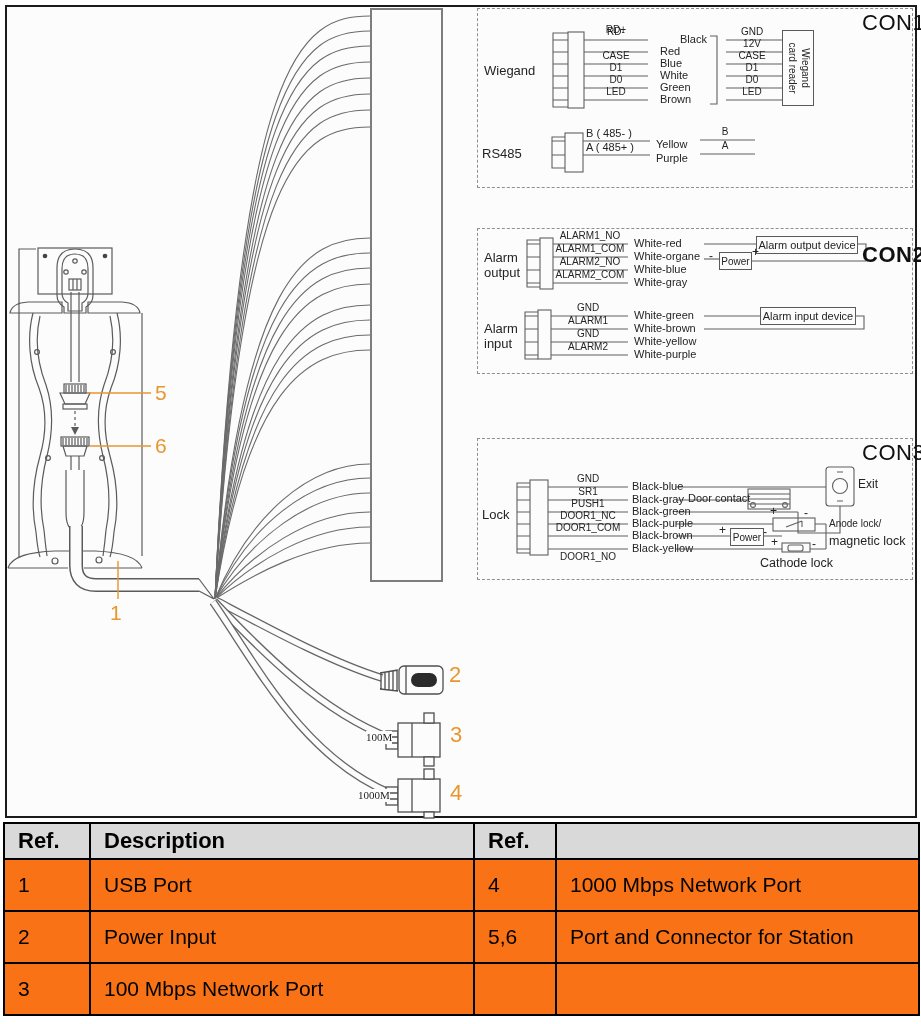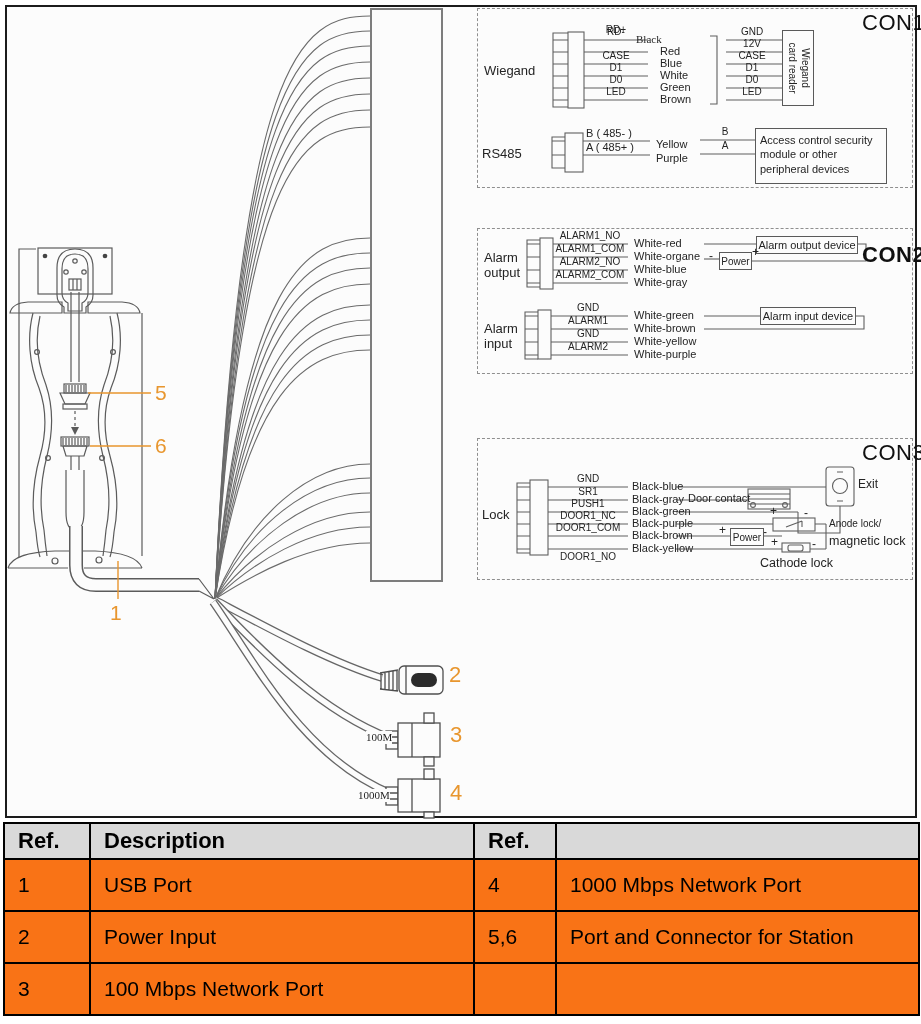--- a/index.html
+++ b/index.html
@@ -221,21 +221,21 @@
   <span class="t ttl" style="left:862px;top:10px;">CON1</span>
   <span class="t fs13" style="left:484px;top:64px;">Wiegand</span>
 
   <span class="t fs10 ctr" style="left:584px;top:26px;width:64px;">RD-</span>
   <span class="t fs10 ctr" style="left:584px;top:24px;width:64px;">RD+</span>
   <span class="t fs10 ctr" style="left:584px;top:50px;width:64px;">CASE</span>
   <span class="t fs10 ctr" style="left:584px;top:62px;width:64px;">D1</span>
   <span class="t fs10 ctr" style="left:584px;top:74px;width:64px;">D0</span>
   <span class="t fs10 ctr" style="left:584px;top:86px;width:64px;">LED</span>
 
-  <span class="t fs11" style="left:636px;top:33px;font-family:Liberation Serif, serif;">Black</span>
+  <span class="t fs11" style="left:680px;top:33px;">Black</span>
   <span class="t fs11" style="left:660px;top:45px;">Red</span>
   <span class="t fs11" style="left:660px;top:57px;">Blue</span>
   <span class="t fs11" style="left:660px;top:69px;">White</span>
   <span class="t fs11" style="left:660px;top:81px;">Green</span>
   <span class="t fs11" style="left:660px;top:93px;">Brown</span>
 
   <span class="t fs10 ctr" style="left:722px;top:26px;width:60px;">GND</span>
   <span class="t fs10 ctr" style="left:722px;top:38px;width:60px;">12V</span>
   <span class="t fs10 ctr" style="left:722px;top:50px;width:60px;">CASE</span>
   <span class="t fs10 ctr" style="left:722px;top:62px;width:60px;">D1</span>
@@ -249,21 +249,20 @@
       </div>
   </div>
 
   <span class="t fs13" style="left:482px;top:147px;">RS485</span>
   <span class="t fs11" style="left:586px;top:127px;">B ( 485- )</span>
   <span class="t fs11" style="left:586px;top:141px;">A ( 485+ )</span>
   <span class="t fs11" style="left:656px;top:138px;">Yellow</span>
   <span class="t fs11" style="left:656px;top:152px;">Purple</span>
   <span class="t fs10 ctr" style="left:700px;top:126px;width:50px;">B</span>
   <span class="t fs10 ctr" style="left:700px;top:140px;width:50px;">A</span>
-  <div class="wrapbox">Access control security module or other peripheral devices</div>
 
   <span class="t ttl" style="left:862px;top:242px;font-weight:bold;">CON2</span>
   <span class="t fs13" style="left:484px;top:251px;">Alarm</span>
   <span class="t fs13" style="left:484px;top:266px;">output</span>
 
   <span class="t fs10 ctr" style="left:548px;top:230px;width:84px;">ALARM1_NO</span>
   <span class="t fs10 ctr" style="left:548px;top:243px;width:84px;">ALARM1_COM</span>
   <span class="t fs10 ctr" style="left:548px;top:256px;width:84px;">ALARM2_NO</span>
   <span class="t fs10 ctr" style="left:548px;top:269px;width:84px;">ALARM2_COM</span>
   <span class="t fs11" style="left:634px;top:237px;">White-red</span>

